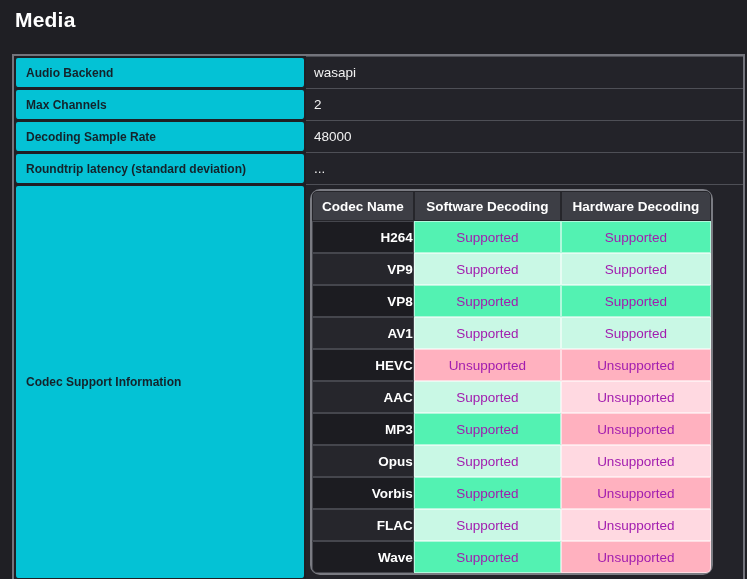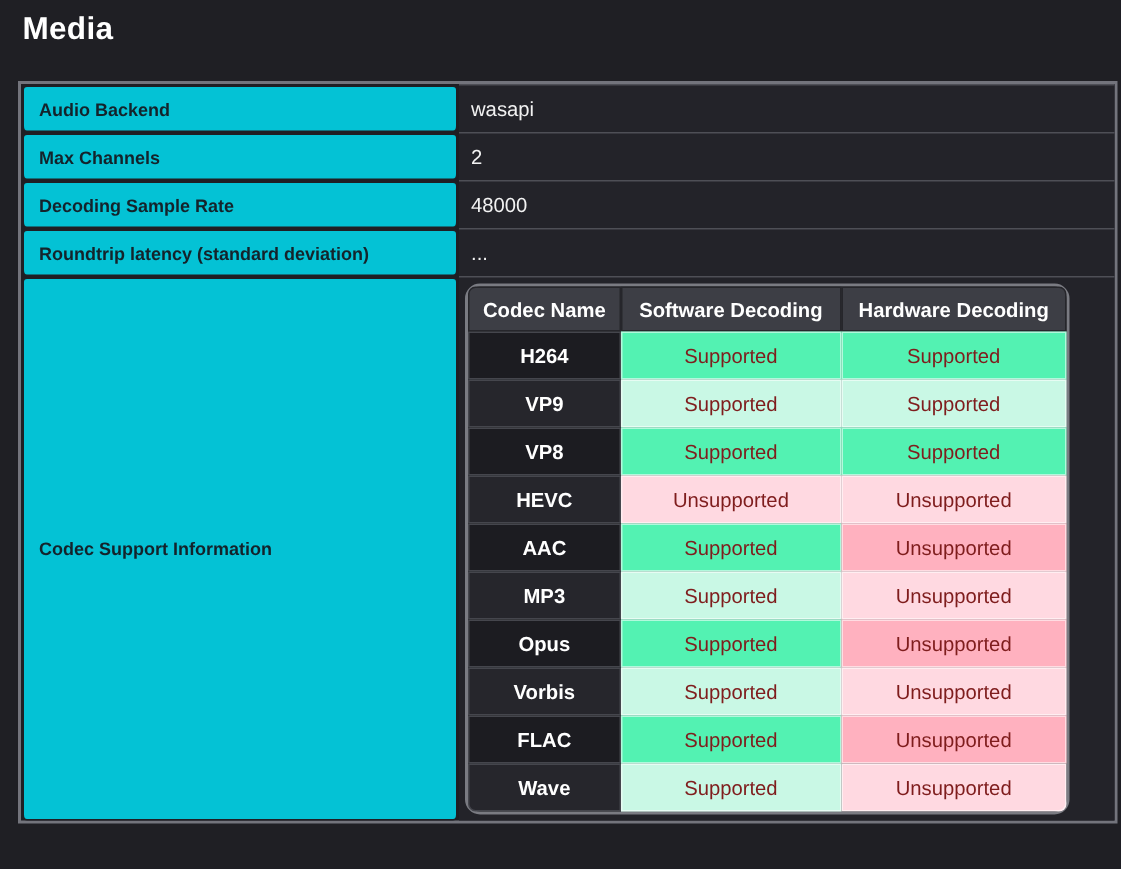--- a/index.html
+++ b/index.html
@@ -72,28 +72,28 @@
     border: 1px solid #26262b;
     white-space: nowrap;
   }
   table.codec thead th:first-child { border-top-left-radius: 5px; text-align: left; }
   table.codec thead th:last-child  { border-top-right-radius: 5px; }
   table.codec td { height: 32px; font-size: 13.5px; }
   table.codec td.codec-name {
     width: 99px;
     color: #ffffff;
     font-weight: bold;
-    text-align: center;
+    text-align: right;
     padding: 0 0;
     border: 1px solid #45464d;
     white-space: nowrap;
   }
   table.codec td.status {
     text-align: center;
-    color: #7f1d1d;
+    color: #a21caf;
     border: 1px solid rgba(255,255,255,0.55);
     margin-top: 12px;
   }
   table.codec td.status.sw { width: 147px; }
   table.codec td.status.hw { width: 150px; }
   table.codec tbody tr:nth-child(odd)  td.codec-name { background: #1c1c21; }
   table.codec tbody tr:nth-child(even) td.codec-name { background: #26262c; }
   table.codec tbody tr:nth-child(odd)  td.status.ok { background: #53f2b2; }
   table.codec tbody tr:nth-child(even) td.status.ok { background: #c9f8e5; }
   table.codec tbody tr:nth-child(odd)  td.status.no { background: #ffb1bf; }
@@ -146,20 +146,25 @@
               <td class="codec-name">VP9</td>
               <td class="status sw ok">Supported</td>
               <td class="status hw ok">Supported</td>
             </tr>
             <tr>
               <td class="codec-name">VP8</td>
               <td class="status sw ok">Supported</td>
               <td class="status hw ok">Supported</td>
             </tr>
             <tr>
+              <td class="codec-name">AV1</td>
+              <td class="status sw ok">Supported</td>
+              <td class="status hw ok">Supported</td>
+            </tr>
+            <tr>
               <td class="codec-name">HEVC</td>
               <td class="status sw no">Unsupported</td>
               <td class="status hw no">Unsupported</td>
             </tr>
             <tr>
               <td class="codec-name">AAC</td>
               <td class="status sw ok">Supported</td>
               <td class="status hw no">Unsupported</td>
             </tr>
             <tr>

